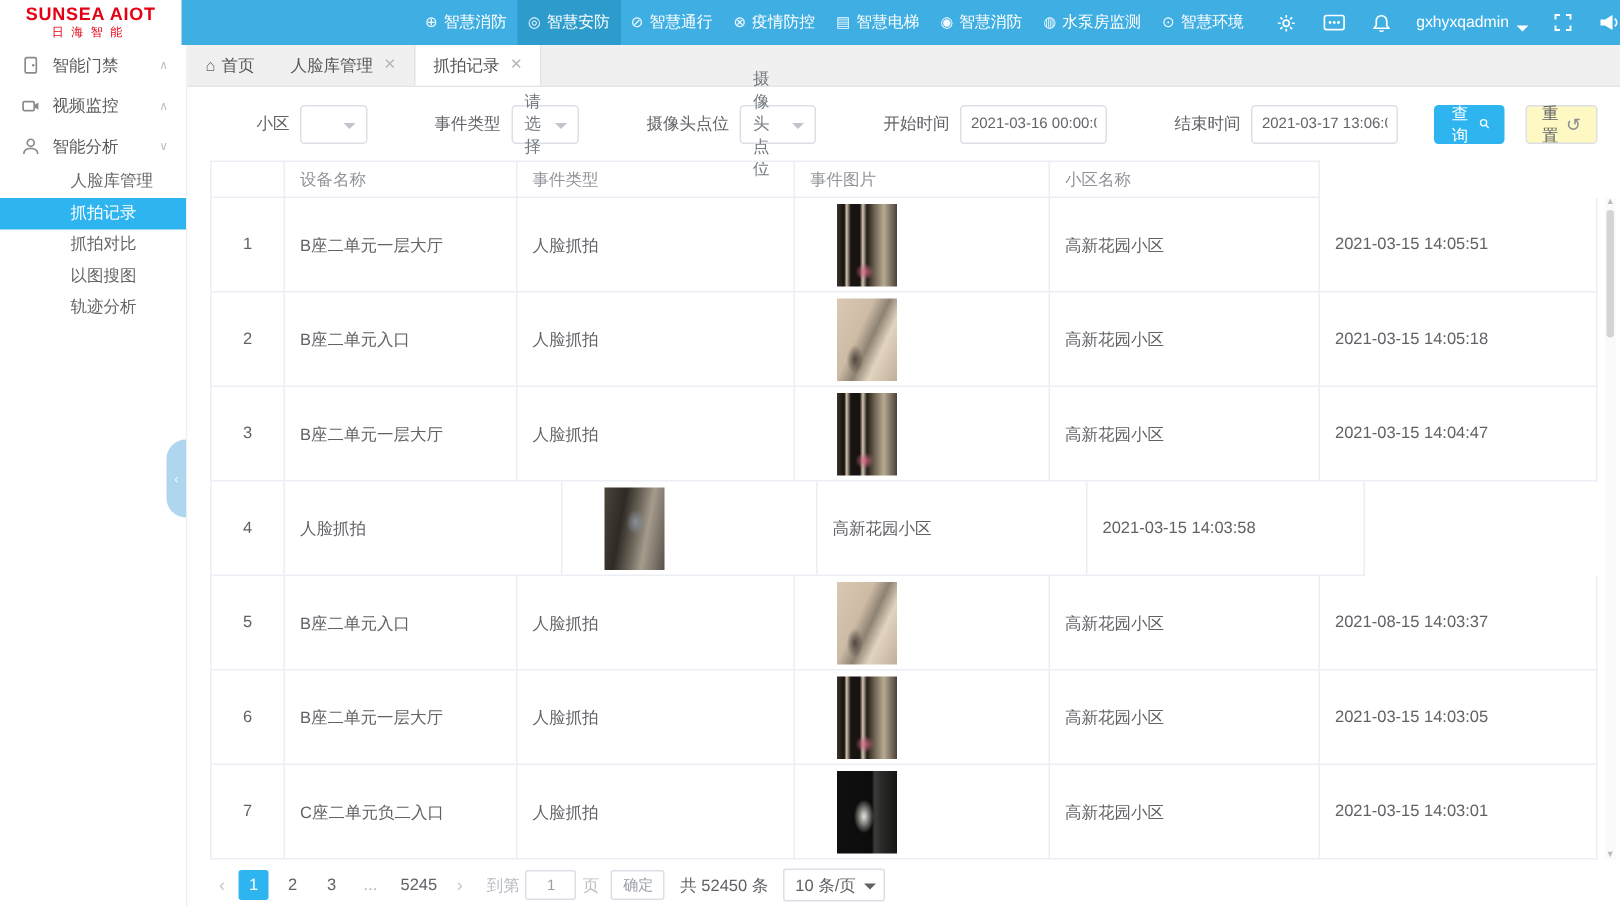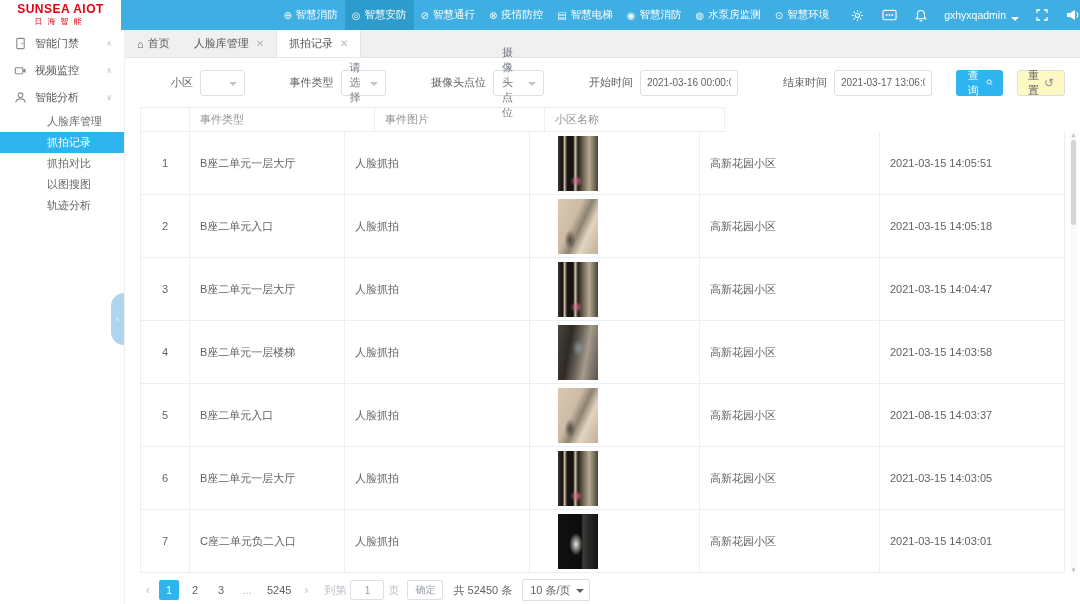--- a/index.html
+++ b/index.html
@@ -302,20 +302,21 @@
     <span class="gap"></span>
     <button class="btn-plain">
       <span>重置</span>
       <span class="reset-ico">↺</span>
     </button>
   </div>
 
   <div class="table">
     <div class="thead">
       <div class="th c0"></div>
+      <div class="th c1">设备名称</div>
       <div class="th c2">事件类型</div>
       <div class="th c3" style="padding-left:10px">事件图片</div>
       <div class="th c4">小区名称</div>
     </div>
 
     <div class="tr">
       <div class="td c0">1</div>
       <div class="td c1">B座二单元一层大厅</div>
       <div class="td c2">人脸抓拍</div>
       <div class="td c3">
@@ -339,21 +340,20 @@
       <div class="td c1">B座二单元一层大厅</div>
       <div class="td c2">人脸抓拍</div>
       <div class="td c3">
           <div class="thumb thumb-hall"></div>
         </div>
       <div class="td c4">高新花园小区</div>
       <div class="td c5">2021-03-15 14:04:47</div>
     </div>
     <div class="tr">
       <div class="td c0">4</div>
-      <div class="td c1">B座二单元一层楼梯</div>
       <div class="td c2">人脸抓拍</div>
       <div class="td c3">
           <div class="thumb thumb-stairs"></div>
         </div>
       <div class="td c4">高新花园小区</div>
       <div class="td c5">2021-03-15 14:03:58</div>
     </div>
     <div class="tr">
       <div class="td c0">5</div>
       <div class="td c1">B座二单元入口</div>

